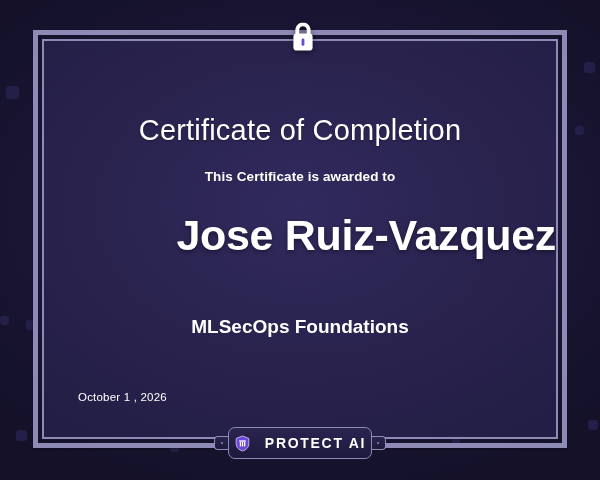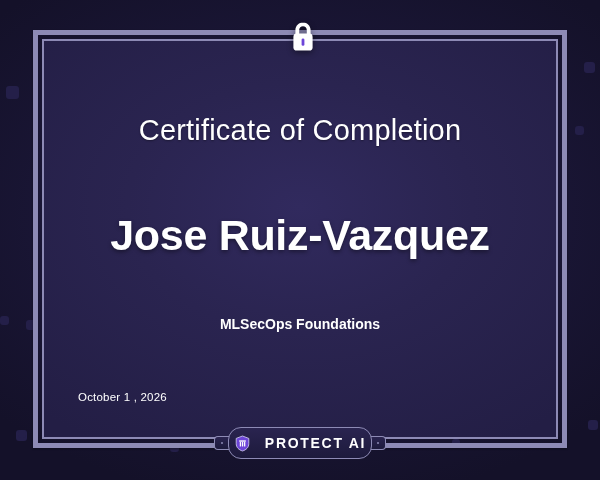--- a/index.html
+++ b/index.html
@@ -109,33 +109,34 @@
     letter-spacing: .1px;
   }
   .name {
     position: absolute;
     top: 170px;
     left: 0; right: 0;
     font-size: 43px;
     font-weight: 700;
     letter-spacing: -.3px;
     text-shadow: 0 2px 4px rgba(0,0,0,.4);
+    text-align: right;
   }
   .course-label {
     position: absolute;
     top: 249px;
     left: 0; right: 0;
     font-size: 12.5px;
     font-weight: 400;
   }
   .course-name {
     position: absolute;
     top: 275px;
     left: 0; right: 0;
-    font-size: 14px;
+    font-size: 19px;
     font-weight: 700;
   }
   .date {
     position: absolute;
     top: 350px;
     left: 34px;
     font-size: 11.5px;
     font-weight: 400;
     letter-spacing: .2px;
   }
@@ -151,21 +152,21 @@
     z-index: 5;
   }
   .badge-plate {
     position: absolute;
     left: 14px;
     right: 14px;
     top: 0;
     bottom: 0;
     background: linear-gradient(180deg, #2a2450 0%, #1d1a3c 100%);
     border: 1px solid #8d8ab5;
-    border-radius: 13px;
+    border-radius: 7px;
     box-sizing: border-box;
     display: flex;
     align-items: center;
     justify-content: center;
     gap: 14px;
   }
   .badge-tab {
     position: absolute;
     top: 9px;
     width: 15px;
@@ -237,20 +238,21 @@
   <div class="ribbon">
     <svg class="ribbon-lock" viewBox="0 0 30 34">
       <path d="M15 2.5c-4.2 0-7.6 3.4-7.6 7.6v4.4h3.8v-4.4c0-2.1 1.7-3.8 3.8-3.8s3.8 1.7 3.8 3.8v4.4h3.8v-4.4c0-4.2-3.4-7.6-7.6-7.6z" fill="#ffffff"></path>
       <rect x="5.4" y="13.6" width="19.2" height="17" rx="3.4" fill="#ffffff"></rect>
       <rect x="13.6" y="18.4" width="2.8" height="7.4" rx="1.4" fill="#6d45d8"></rect>
     </svg>
   </div>
 
   <div class="content">
     <div class="title">Certificate of Completion</div>
+    <div class="awarded">This Certificate is awarded to</div>
     <div class="name">Jose Ruiz-Vazquez</div>
     <div class="course-name">MLSecOps Foundations</div>
     <div class="date">October 1 , 2026</div>
   </div>
 
   <div class="badge">
     <div class="badge-tab left"></div>
     <div class="badge-tab right"></div>
     <div class="badge-plate">
       <svg class="badge-logo" viewBox="0 0 20 20">

